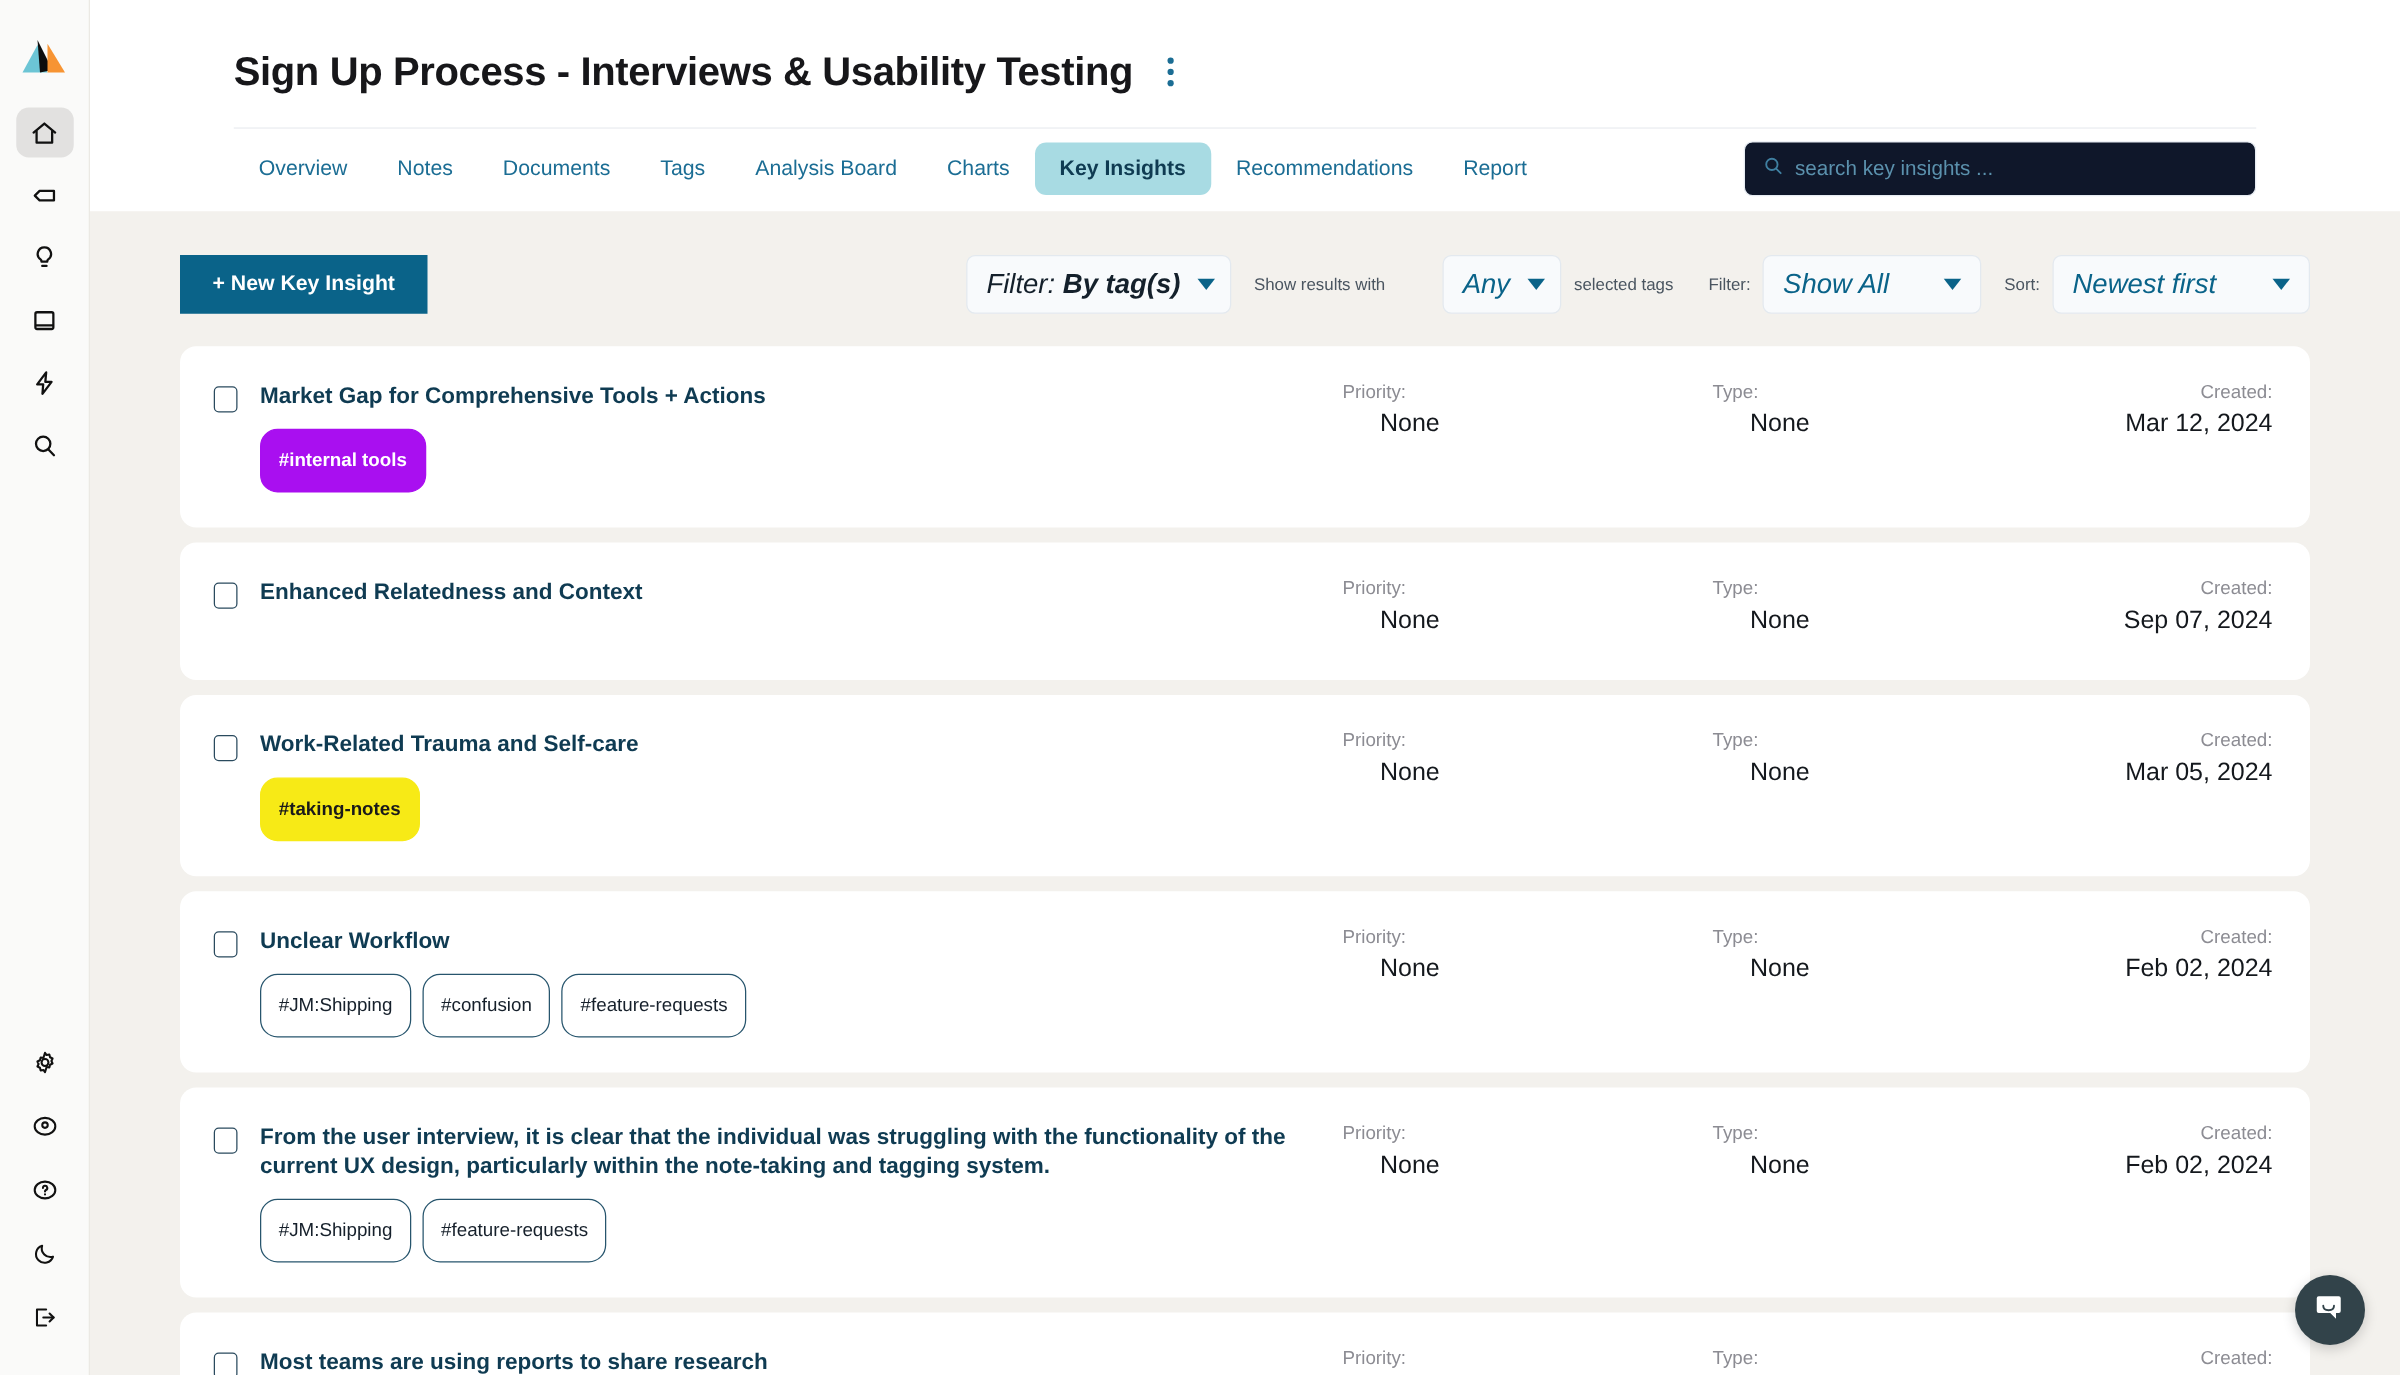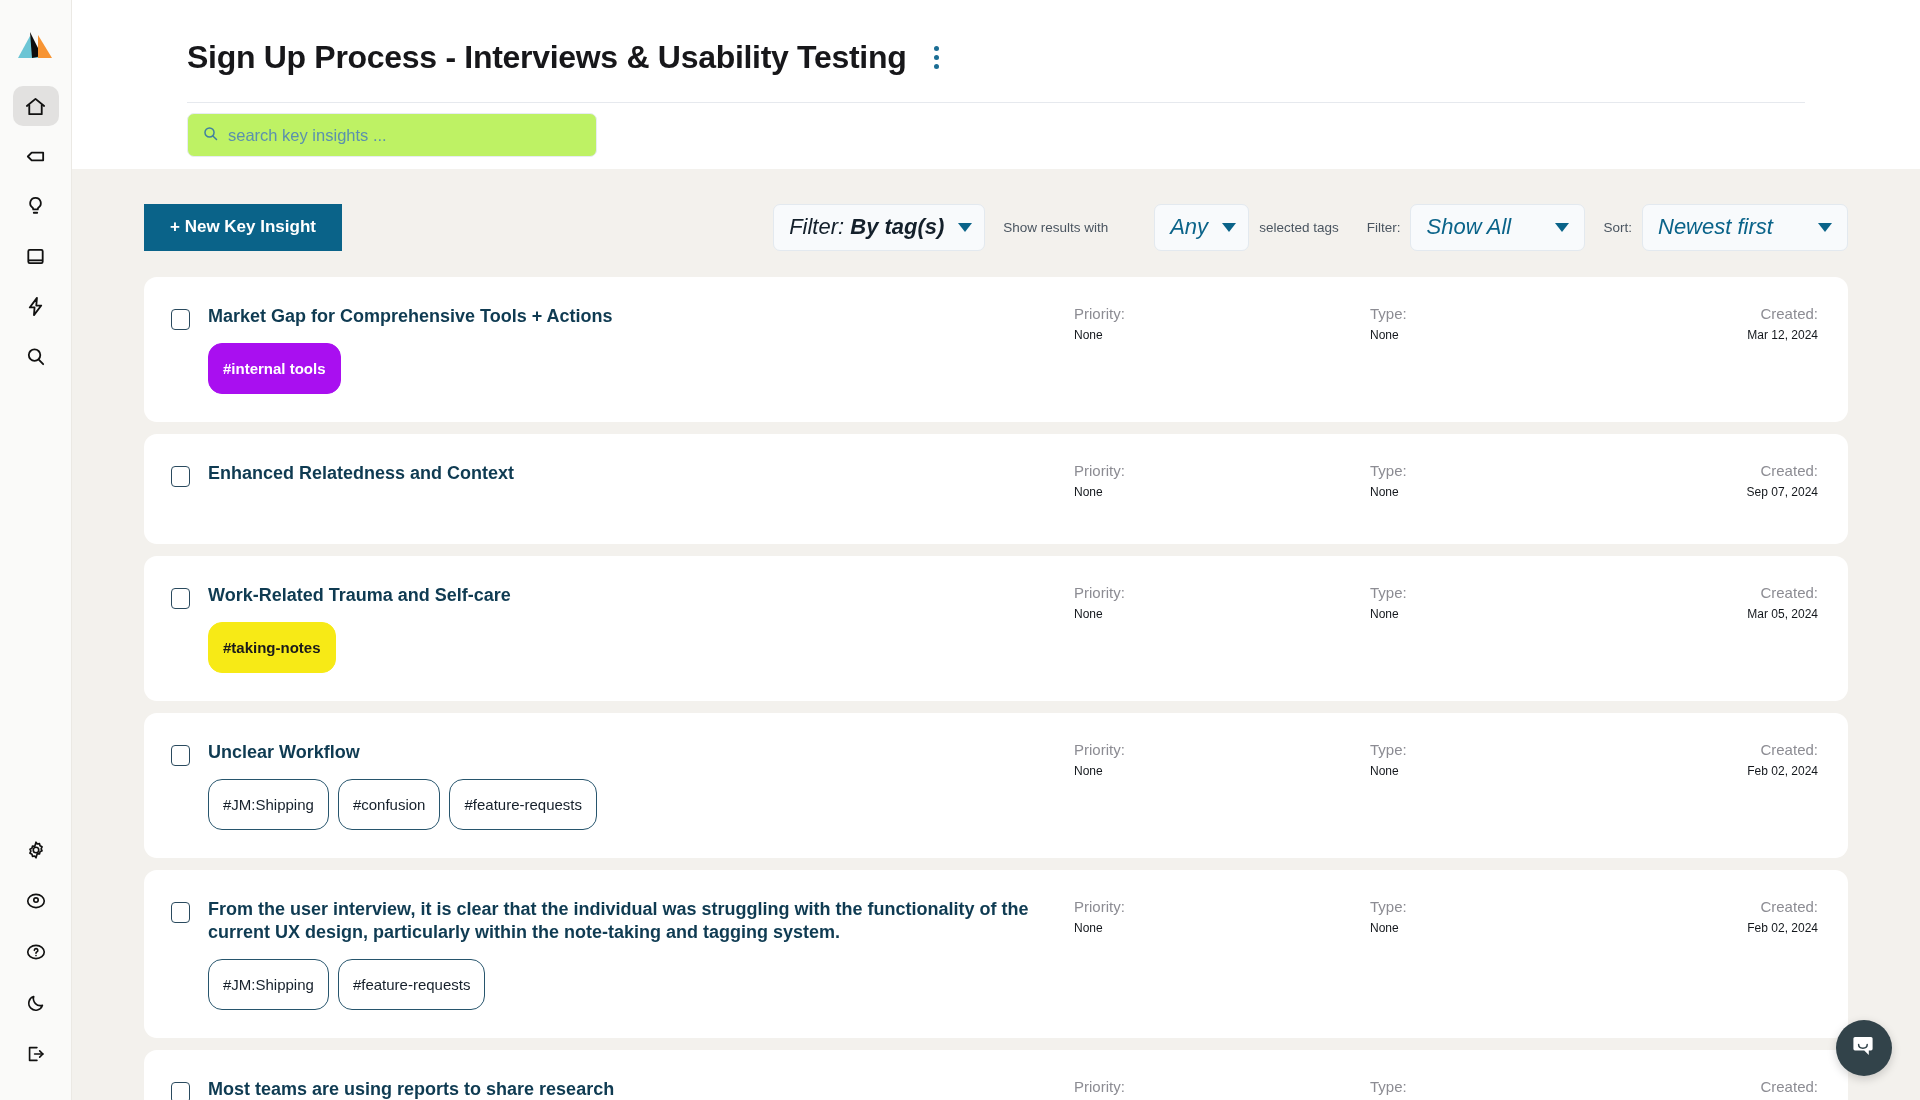--- a/index.html
+++ b/index.html
@@ -60,21 +60,21 @@
   .tab {
     font-size: 17px; color: #1b6d94;
     padding: 11px 20px; border-radius: 9px;
     white-space: nowrap; cursor: pointer;
     font-stretch: condensed;
   }
   .tab.active { background: #a8dbe3; color: #0f3b52; font-weight: 700; }
 
   .searchbox {
     width: 410px; height: 44px;
-    background: #bef264; border: 1px solid #e7ecf2; border-radius: 7px;
+    background: #0f172a; border: 1px solid #e7ecf2; border-radius: 7px;
     display: flex; align-items: center; gap: 9px;
     padding: 0 14px; flex: 0 0 410px;
   }
   .searchbox input {
     border: 0; outline: 0; background: transparent;
     font-size: 16.5px; color: #3f7fa0; width: 100%;
     font-family: "Liberation Sans", sans-serif;
   }
   .searchbox input::placeholder { color: #5b91ad; }
 
@@ -134,21 +134,21 @@
   }
   .tag.purple { background: #a90ff0; border-color: #a90ff0; color: #fff; font-weight: 600; }
   .tag.yellow { background: #f7ea16; border-color: #f7ea16; color: #1a1a1a; font-weight: 600; }
 
   .meta { display: flex; flex: 1; padding-right: 28px; }
   .meta-col { display: flex; flex-direction: column; gap: 6px; }
   .meta-col.priority { flex: 0 0 296px; }
   .meta-col.type { flex: 0 0 286px; }
   .meta-col.created { flex: 1; align-items: flex-end; text-align: right; padding-right: 2px; }
   .meta-label { font-size: 15px; color: #8c8c93; font-stretch: condensed; }
-  .meta-value { font-size: 12px; color: #14181d; font-stretch: condensed; }
+  .meta-value { font-size: 20px; color: #14181d; font-stretch: condensed; margin-left: 30px; }
 
   
   .chat-widget {
     position: absolute; right: 28px; bottom: 24px;
     width: 56px; height: 56px; border-radius: 50%;
     background: #32434a; display: flex; align-items: center; justify-content: center;
     cursor: pointer; box-shadow: 0 3px 10px rgba(0,0,0,.18);
   }
 </style>
 </head>
@@ -266,20 +266,31 @@
         <div class="page-title">Sign Up Process - Interviews &amp; Usability Testing</div>
         <div class="kebab">
             <i></i>
             <i></i>
             <i></i>
           </div>
       </div>
       <div class="hr"></div>
 
       <div class="tabs-row">
+        <div class="tabs">
+          <div class="tab">Overview</div>
+          <div class="tab">Notes</div>
+          <div class="tab">Documents</div>
+          <div class="tab">Tags</div>
+          <div class="tab">Analysis Board</div>
+          <div class="tab">Charts</div>
+          <div class="tab active">Key Insights</div>
+          <div class="tab">Recommendations</div>
+          <div class="tab">Report</div>
+        </div>
 
         <div class="searchbox">
           <span>
             <svg width="17" height="17" viewBox="0 0 24 24" fill="none" stroke="#3f7fa0" stroke-width="2.1" stroke-linecap="round">
               <circle cx="10.6" cy="10.6" r="6.4"></circle>
                 <path d="M15.4 15.4 20.5 20.5"></path>
             </svg>
           </span>
           <input type="text" placeholder="search key insights ..." style="">
         </div>

